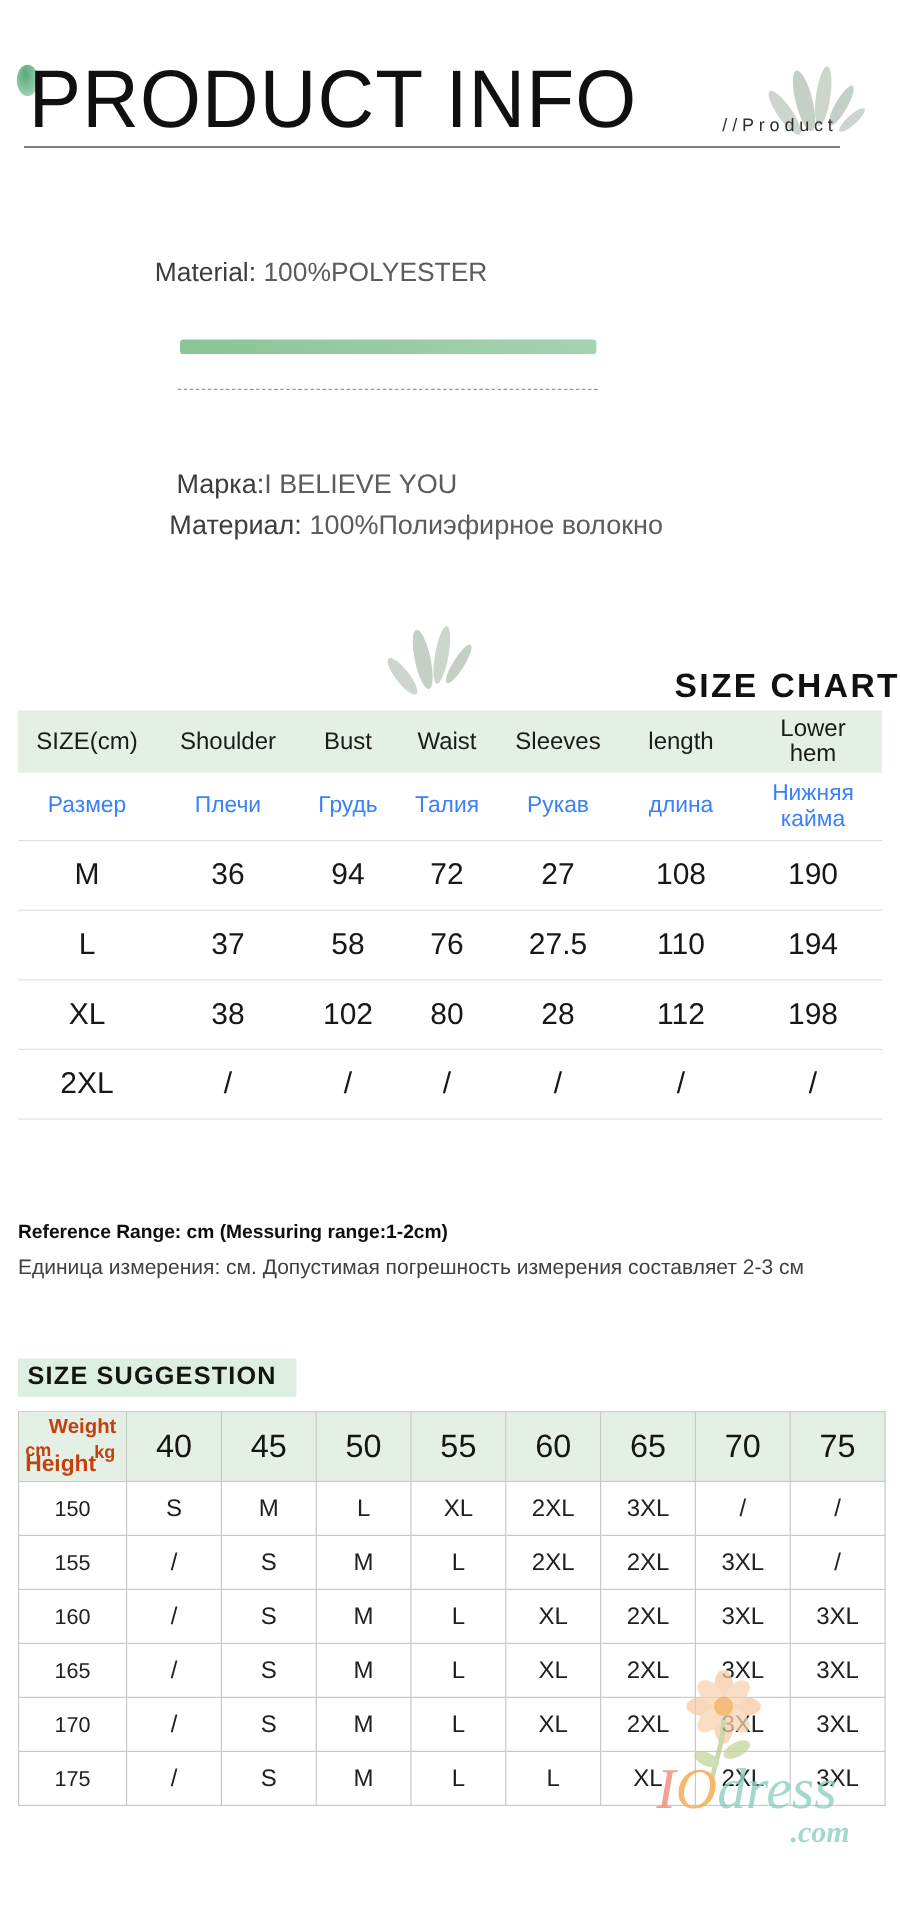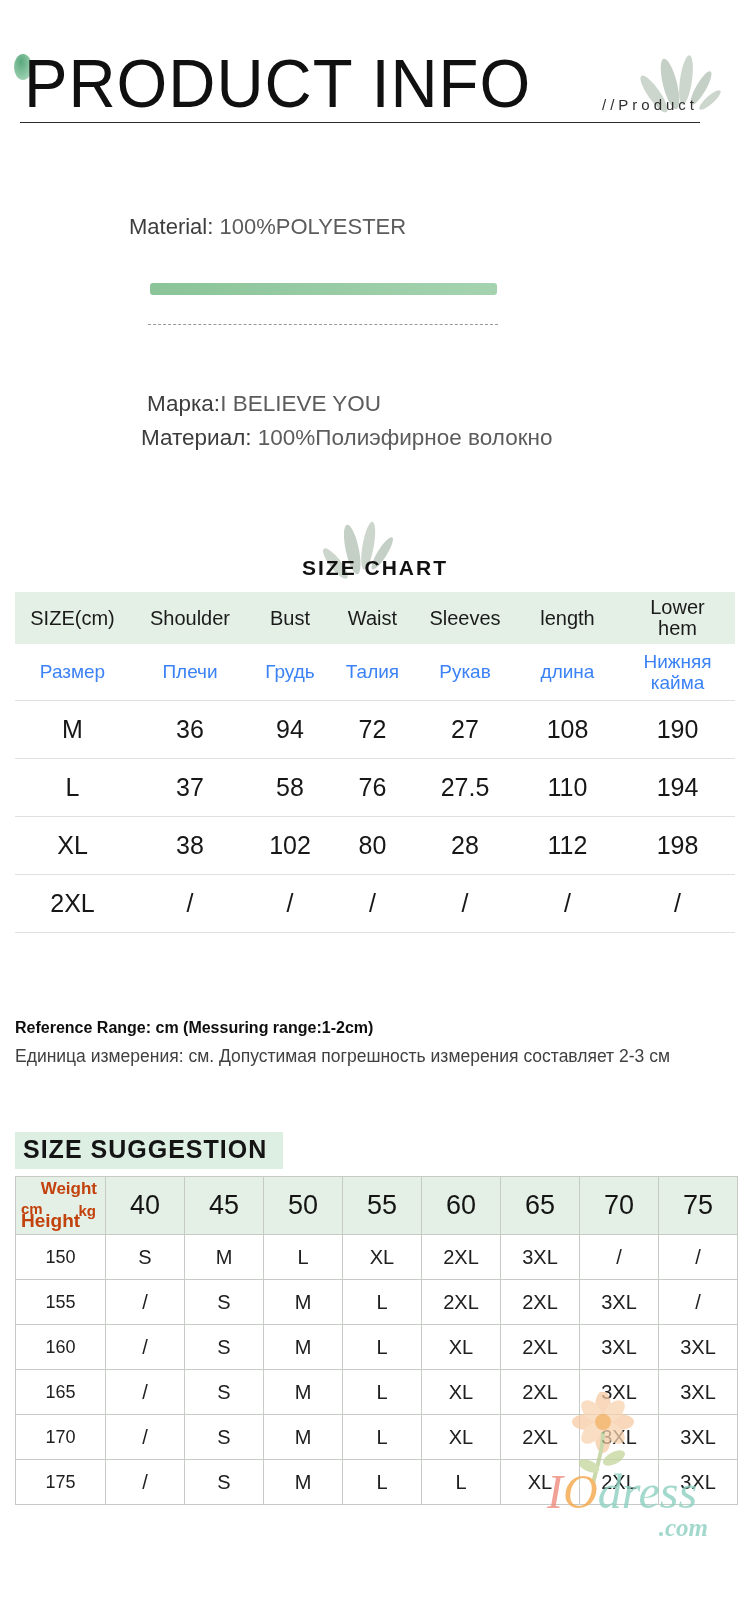--- a/index.html
+++ b/index.html
@@ -52,21 +52,21 @@
   }
   .brand-ru { position:absolute; left:141px; top:348px; font-size:22.5px; color:#4a4a4a;margin-top:43px; }
   .brand-ru .row1 { margin-left:6px; margin-bottom:8px; }
   .brand-ru .lbl { color:#3d3d3d; }
   .brand-ru .val { color:#5c5c5c; }
 
   
   .sc-leaves { position:absolute; left:296px; top:512px; width:120px; height:75px; }
   .sc-title {
     position:absolute; left:0; top:556px; width:750px;
-    text-align:center; font-size:21px; font-weight:700;
+    text-align:right; font-size:28px; font-weight:700;
     letter-spacing:2px; color:#111;
   }
   table.size-chart {
     position:absolute; left:15px; top:592px; width:720px;
     border-collapse:collapse; table-layout:fixed; text-align:center;
   }
   .size-chart tr.hrow-en { background:#e4f0e6; height:52px; }
   .size-chart tr.hrow-en th { font-size:20px; font-weight:500; color:#1b1b1b; line-height:21px; }
   .size-chart tr.hrow-ru { height:56px; border-bottom:1px solid #e0e0e0; }
   .size-chart tr.hrow-ru th { font-size:19px; font-weight:400; color:#3b82f6; line-height:21px; }
@@ -81,21 +81,21 @@
   }
   .note-ru {
     position:absolute; left:15px; top:1046px;
     font-size:17.5px; font-weight:400; color:#404040;
   }
 
   
   .ss-title {
     position:absolute; left:15px; top:1132px;
     background:#ddeee3; color:#141414;
-    font-size:25px; font-weight:600; letter-spacing:1px;
+    font-size:21px; font-weight:600; letter-spacing:1px;
     padding:3px 16px 5px 8px;
   }
   table.suggest {
     position:absolute; left:15px; top:1176px;
     border-collapse:collapse; table-layout:fixed; text-align:center;
   }
   .suggest th, .suggest td { border:1px solid #c6cbc6; }
   .suggest thead th {
     background:#e4f0e6; height:58px;
     font-size:27px; font-weight:400; color:#151515;

